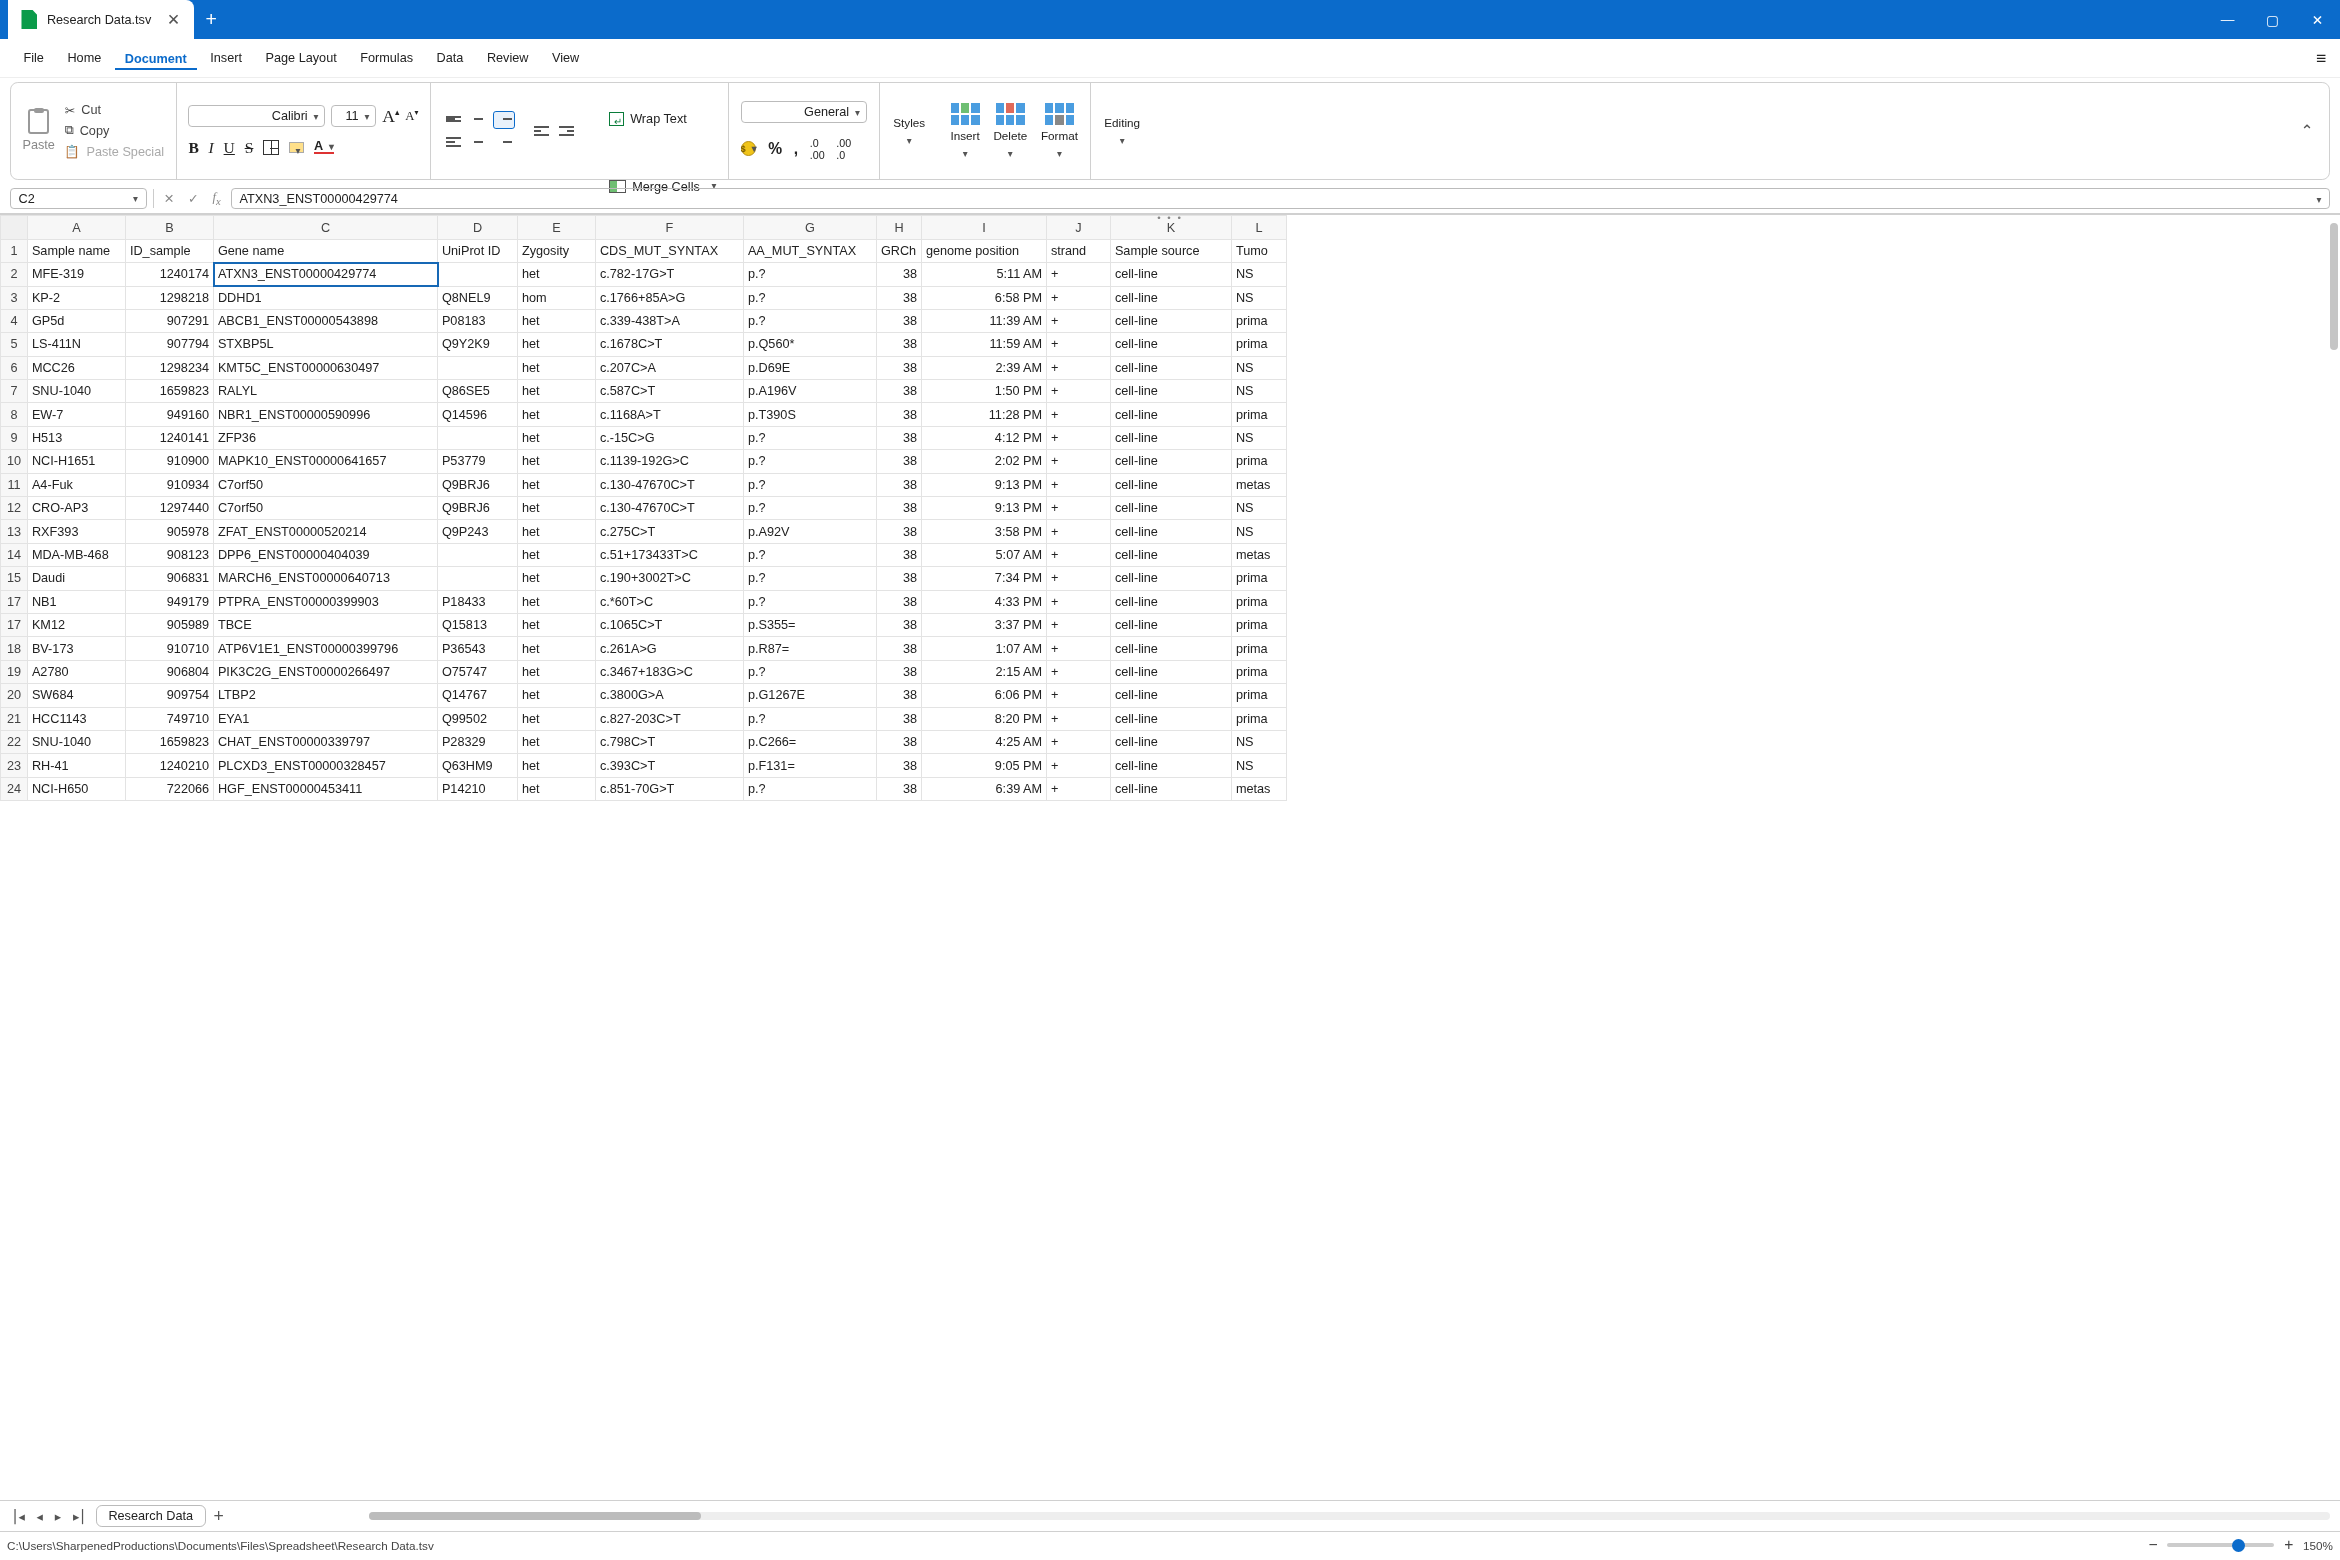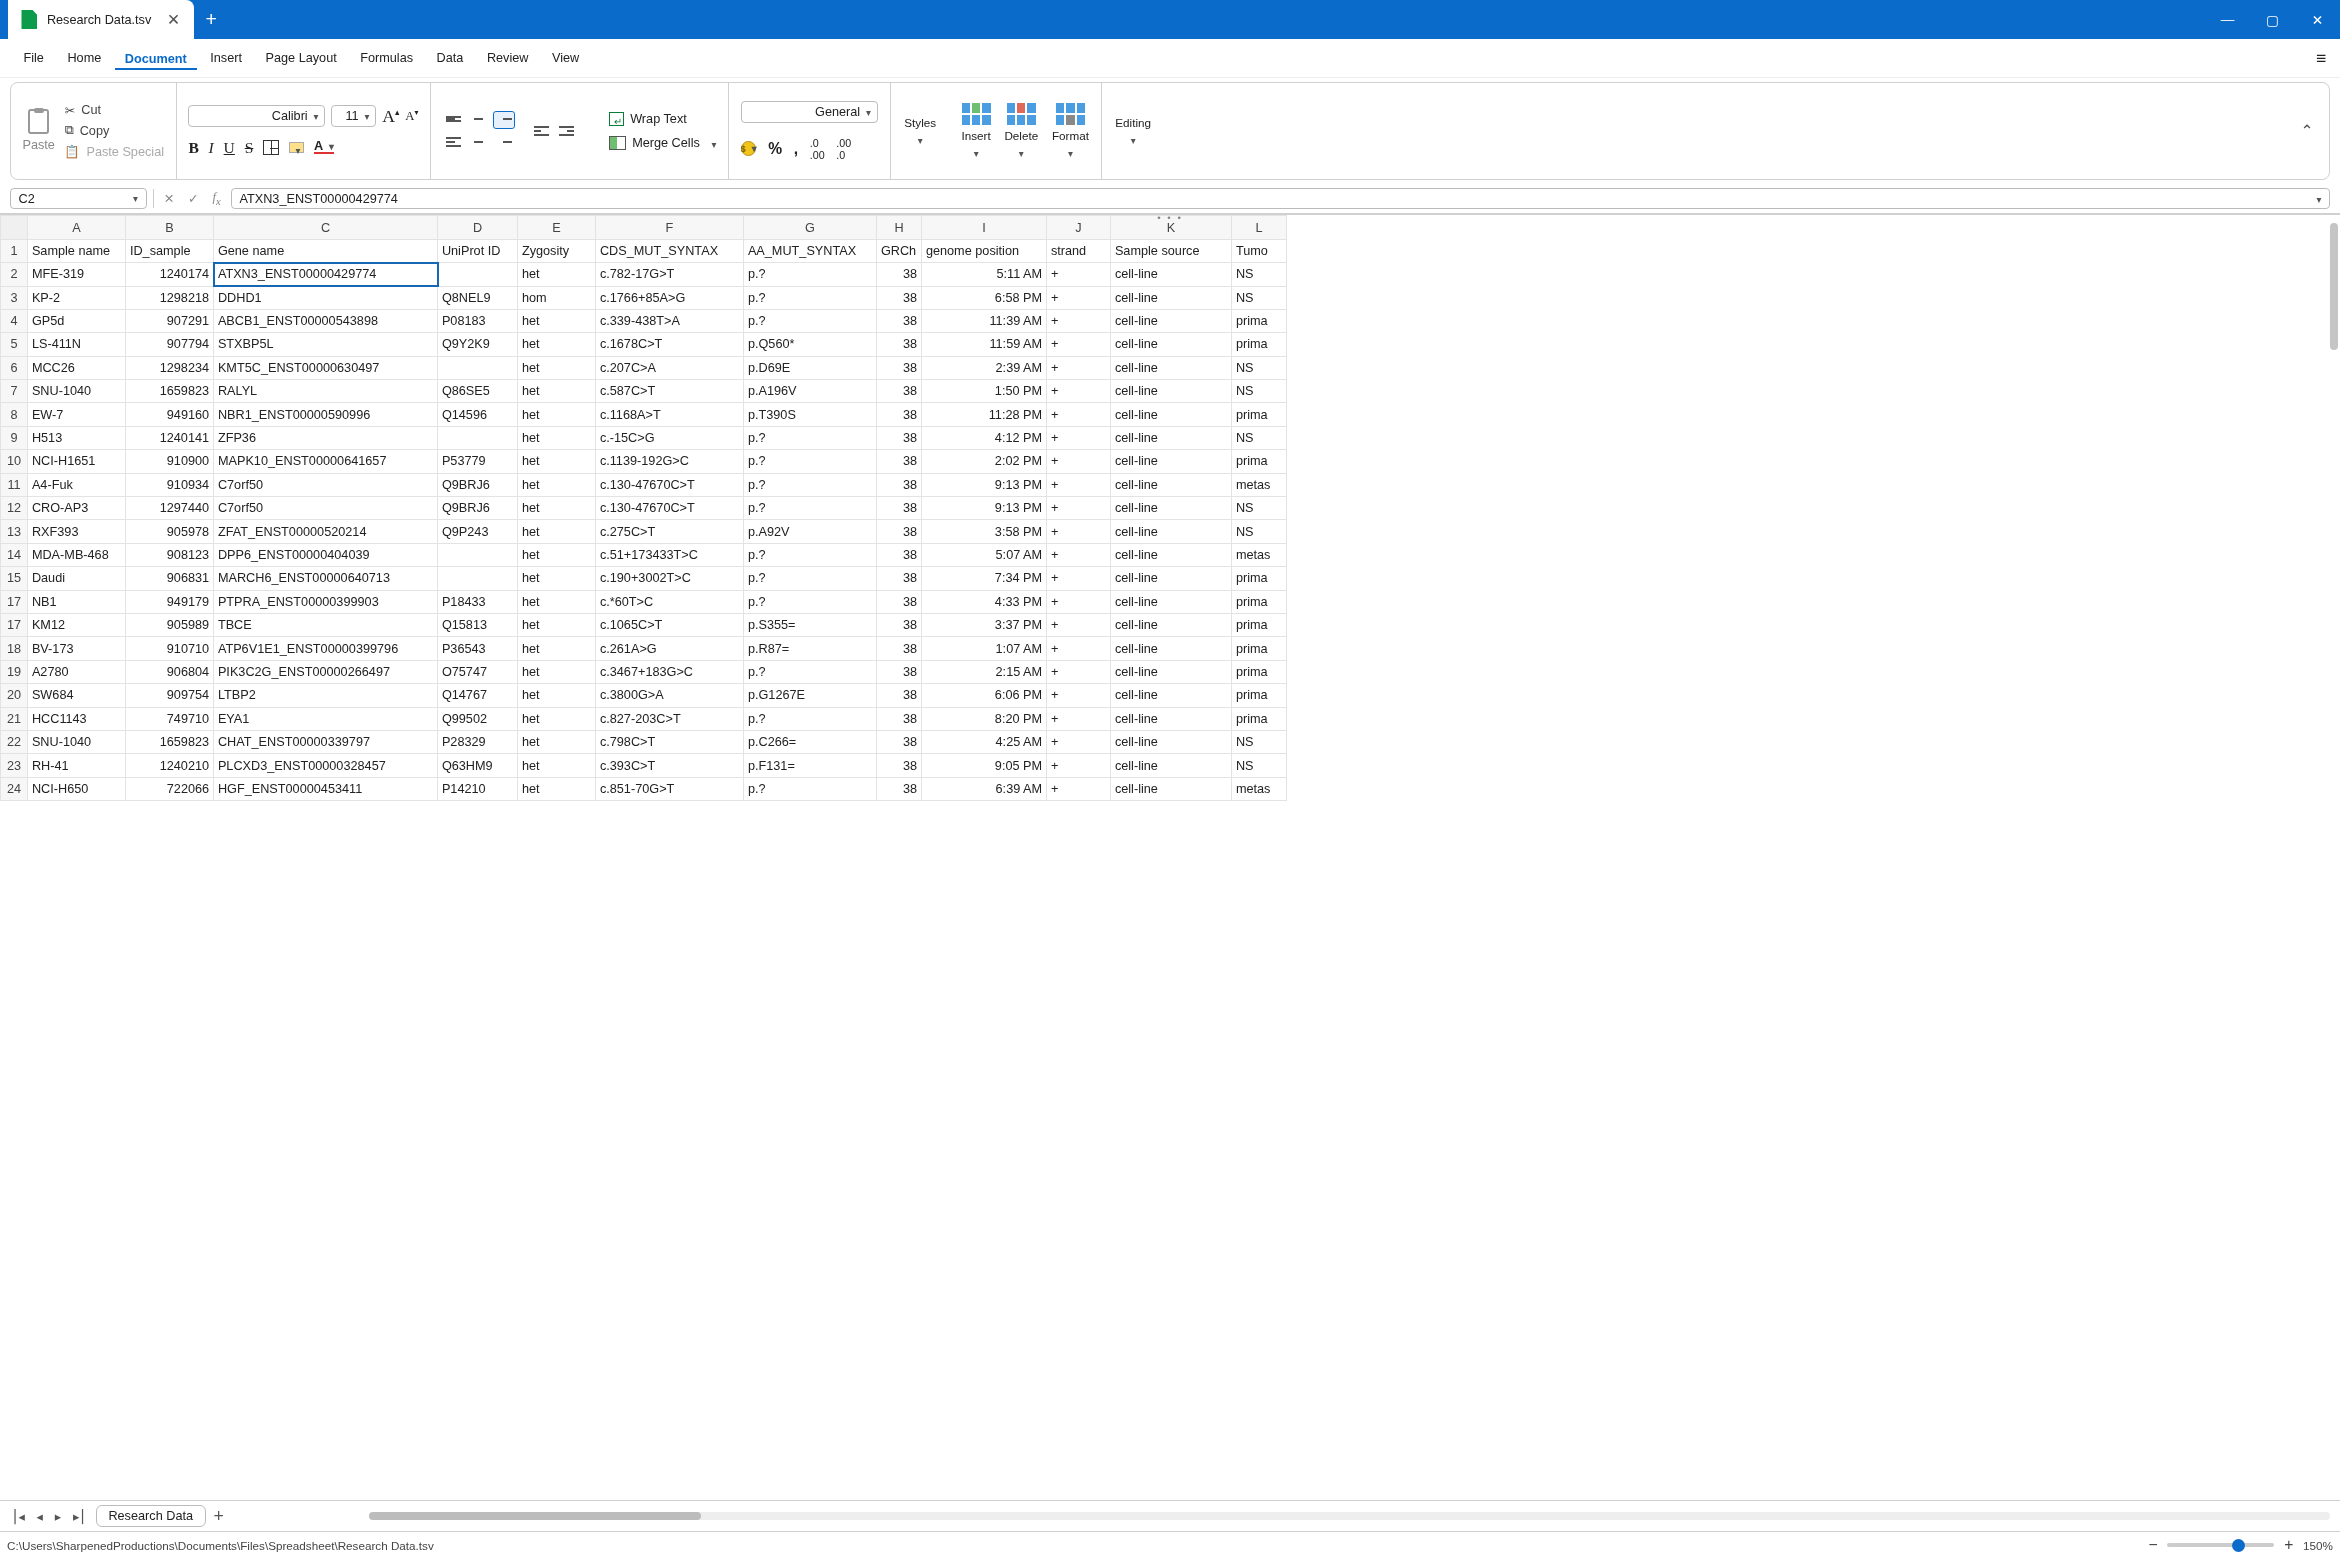--- a/index.html
+++ b/index.html
@@ -43,26 +43,26 @@
   .fill { width:15.6px; height:11.7px; background:#ffe08a; border:1px solid #aaa; display:inline-block; }
   .fcolor { display:inline-block; font-weight:600; border-bottom:2.9px solid #d33; line-height:11.7px; }
 
   .align-grid { display:grid; grid-template-columns:repeat(3,21.5px); gap:3.9px; }
   .al { width:21.5px; height:17.6px; border:1px solid transparent; display:flex; flex-direction:column; justify-content:center; gap:2px; padding:2px; border-radius:2.9px;}
   .al span { height:2px; background:#555; display:block; }
   .al.sel { border-color:#0b6bcb; background:#e8f1fb; }
   .al.l span:nth-child(2){width:60%;} .al.c span{margin:0 auto;} .al.c span:nth-child(2){width:60%;} .al.r span{margin-left:auto;} .al.r span:nth-child(2){width:60%;}
   .al.t span{margin-top:-2px;}
   .wrap-merge { display:flex; flex-direction:column; gap:9.8px; margin-left:15.6px; }
-  .wm { display:flex; align-items:flex-end; gap:5.9px; }
+  .wm { display:flex; align-items:flex-start; gap:5.9px;margin-top:44px; }
   .wrapico{width:15.6px;height:13.7px;border:1px solid #0a7c3a;position:relative;}
   .wrapico::after{content:"↵";position:absolute;right:1px;bottom:-2px;font-size:9.8px;color:#0a7c3a;}
   .mergeico{width:17.6px;height:13.7px;border:1px solid #555;background:linear-gradient(90deg,#6fbf73 50%,transparent 50%);}
 
-  .numgroup .select{ width:137px; }
+  .numgroup .select{ width:126px; }
   .numrow { display:flex; gap:11.7px; align-items:center; font-size:15.6px; }
   .coin{width:15.6px;height:15.6px;border-radius:50%;background:#f0c419;border:1px solid #b89015;display:inline-flex;align-items:center;justify-content:center;font-size:8.8px;font-weight:700;color:#7a5c00;}
 
   .biggroup { display:flex; align-items:center; padding:0 13.7px; gap:17.6px; }
   .bigbtn { display:flex; flex-direction:column; align-items:center; gap:3.9px; font-size:11.7px; }
   .bigbtn .chev::after{margin-left:0;}
   .cells{width:29px;height:21.5px;display:grid;grid-template-columns:repeat(3,1fr);grid-template-rows:repeat(2,1fr);gap:2px;}
   .cells span{background:#4a9de0;}
   .cells.ins span:nth-child(2){background:#6fbf73;}
   .cells.del span:nth-child(2){background:#e06a5a;}

